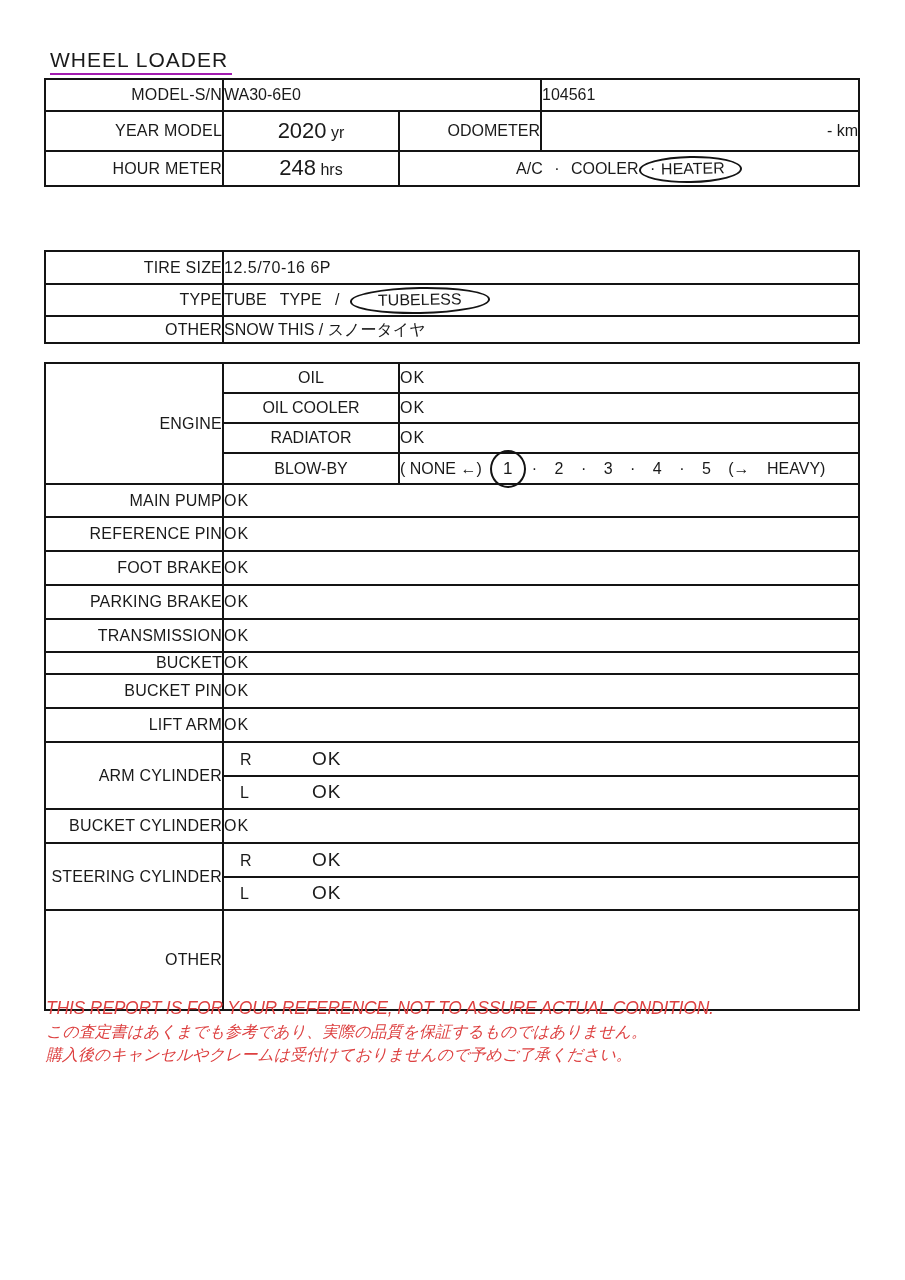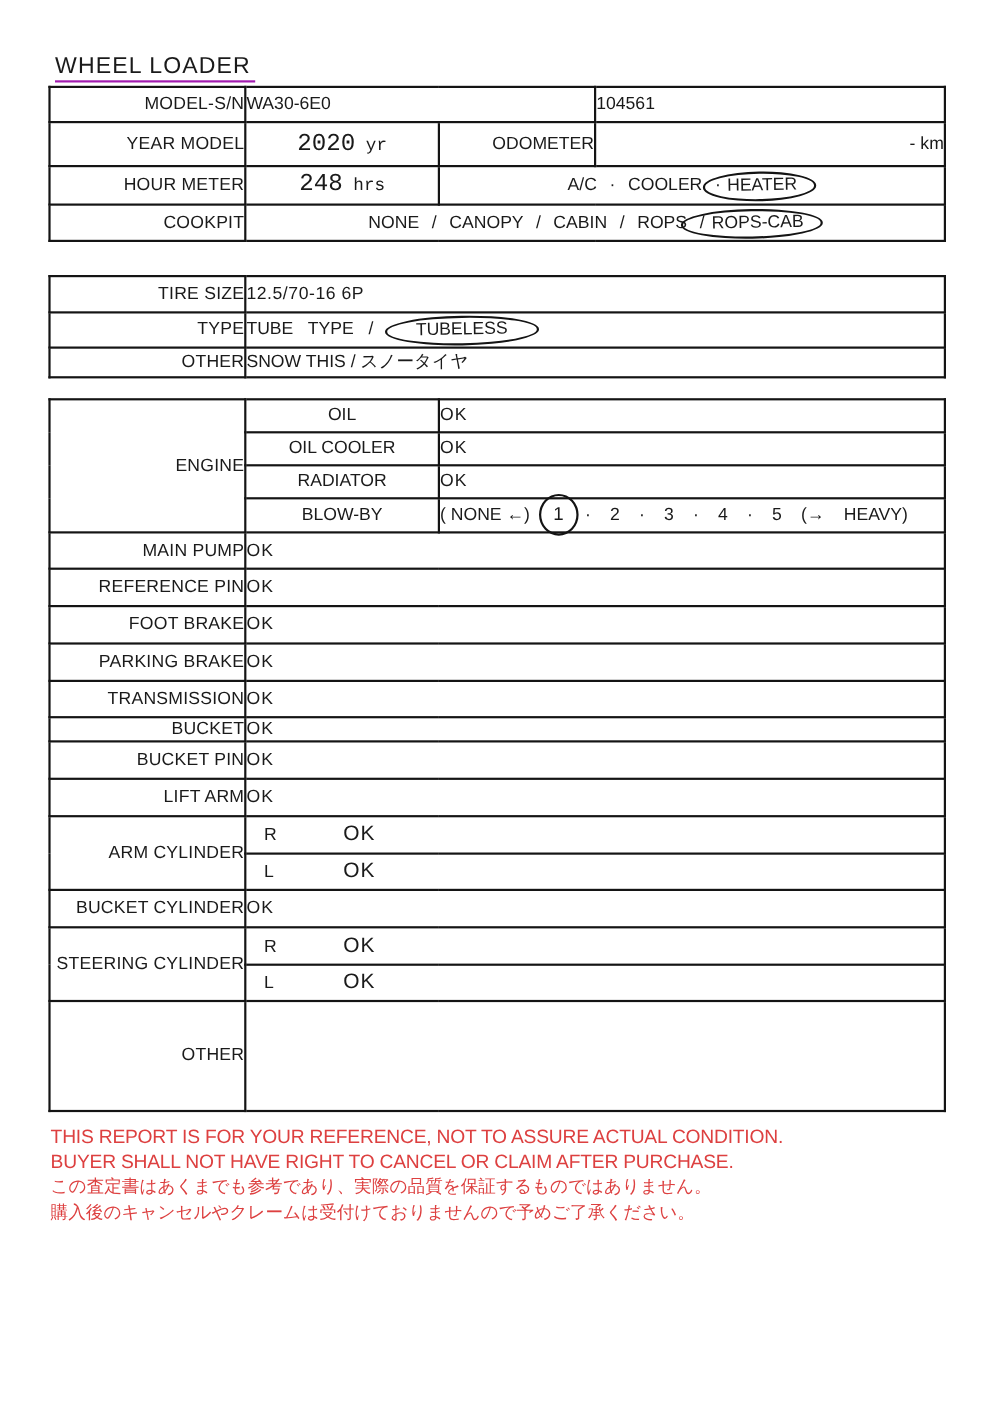--- a/index.html
+++ b/index.html
@@ -16,21 +16,21 @@
     background:#fff;
   }
   table.t td{
     border:2px solid #141414;padding:0;vertical-align:middle;
     font-size:16px;line-height:1.1;overflow:visible;white-space:nowrap;
   }
   
   td.lab{text-align:right;padding-right:5px;letter-spacing:0.2px;}
   
   .big{font-size:24px;padding-left:6px;}
-  .cen{text-align:center;font-family:Liberation Mono, monospace;}
+  .cen{text-align:center;}
   .unit{font-size:16px;}
   .num{font-size:22px;}
   td.odo-lab{text-align:right;padding-right:6px;}
   td.odo-val{text-align:right;padding-right:66px;font-size:19px;}
   td.ac{text-align:center;word-spacing:7px;font-size:17px;}
   td.cockpit{text-align:center;word-spacing:7px;font-size:17px;}
   td.tiresize{padding-left:50px;font-size:22px;letter-spacing:0.5px;}
   td.tiretype{padding-left:28px;font-size:17px;word-spacing:9px;}
   td.tireother{padding-left:5px;font-size:22px;}
   td.sub{text-align:center;font-size:16px;}
@@ -46,21 +46,21 @@
     padding:2px 15px 3px;margin:-5px 0 -5px 0;text-align:center;
   }
   .oval-heater{margin-left:-16px;padding-left:20px;transform:rotate(-1deg);}
   .oval-rops{margin-left:-22px;padding-left:26px;transform:rotate(-1deg);}
   .oval-tubeless{margin-left:10px;padding:2px 26px 3px;transform:rotate(-1deg);}
   .num-circle{
     display:inline-block;width:32px;height:34px;border:2.5px solid #141414;
     border-radius:50%;text-align:center;line-height:33px;font-size:17px;
     margin:-10px 0 -12px 8px;position:relative;z-index:2;background:transparent;
   }
-  .disclaimer{position:absolute;left:46px;top:1022px;line-height:23px;}
+  .disclaimer{position:absolute;left:46px;top:997px;line-height:23px;font-style:italic;}
   .disclaimer .en{font-size:17.5px;letter-spacing:-0.2px;}
   .disclaimer .jp{font-size:16px;}
 </style>
 </head>
 <body>
 
 <div class="page">
 
   <div class="title">WHEEL LOADER</div>
 
@@ -83,26 +83,20 @@
       <td class="odo-lab">ODOMETER</td>
       <td class="odo-val"><span>-</span> <span>km</span></td>
     </tr>
     <tr style="height:35px">
       <td class="lab">HOUR METER</td>
       <td class="cen"><span class="num">248</span> <span class="unit">hrs</span></td>
       <td colspan="2" class="ac">
         <span>A/C · COOLER ·</span><span class="oval oval-heater">HEATER</span>
       </td>
     </tr>
-    <tr style="height:33px">
-      <td class="lab">COOKPIT</td>
-      <td colspan="3" class="cockpit">
-        <span>NONE / CANOPY / CABIN / ROPS /</span><span class="oval oval-rops">ROPS-CAB</span>
-      </td>
-    </tr>
   </tbody>
     </table>
 
   <table class="t" style="top:250px;width:814px;">
     <colgroup>
         <col style="width:178px">
         <col style="width:636px">
       </colgroup>
     <tbody>
         <tr style="height:33px">
@@ -214,18 +208,17 @@
 
     <tr style="height:100px">
       <td class="lab">OTHER</td>
       <td colspan="2"></td>
     </tr>
   </tbody>
     </table>
 
   <div class="disclaimer" style="color: rgb(221, 64, 64);">
     <div class="en">THIS REPORT IS FOR YOUR REFERENCE, NOT TO ASSURE ACTUAL CONDITION.</div>
-    <div class="en">BUYER SHALL NOT HAVE RIGHT TO CANCEL OR CLAIM AFTER PURCHASE.</div>
     <div class="jp">この査定書はあくまでも参考であり、実際の品質を保証するものではありません。</div>
     <div class="jp">購入後のキャンセルやクレームは受付けておりませんので予めご了承ください。</div>
   </div>
 
 </div>
 
 </body></html>

